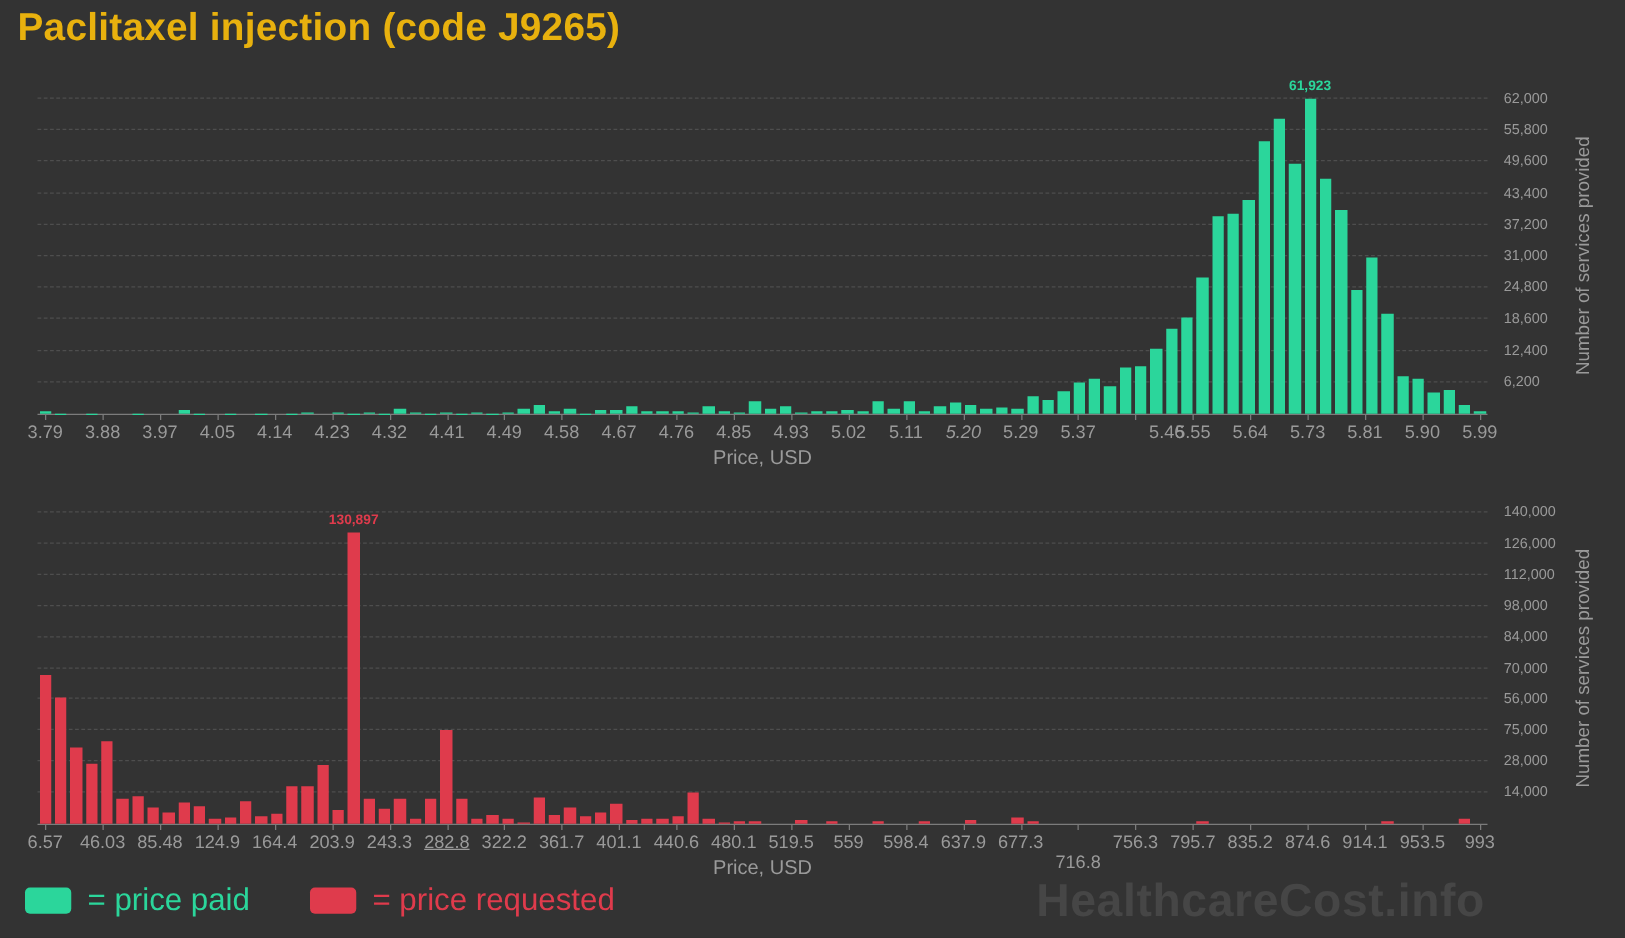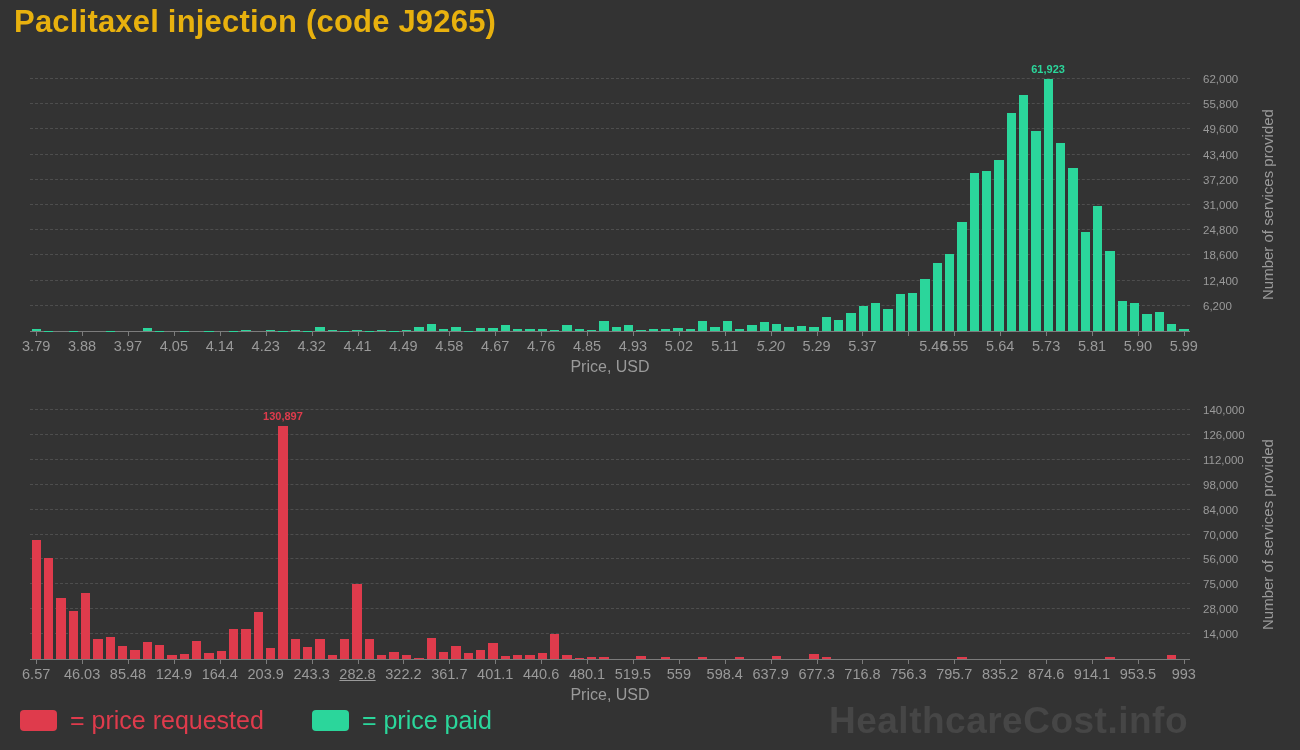--- a/index.html
+++ b/index.html
@@ -409,21 +409,21 @@
         <div class="xlabel" style="left: 32.1915%;">322.2</div>
         <div class="xlabel" style="left: 36.1489%;">361.7</div>
         <div class="xlabel" style="left: 40.1064%;">401.1</div>
         <div class="xlabel" style="left: 44.0638%;">440.6</div>
         <div class="xlabel" style="left: 48.0213%;">480.1</div>
         <div class="xlabel" style="left: 51.9787%;">519.5</div>
         <div class="xlabel" style="left: 55.9362%;">559</div>
         <div class="xlabel" style="left: 59.8936%;">598.4</div>
         <div class="xlabel" style="left: 63.8511%;">637.9</div>
         <div class="xlabel" style="left: 67.8085%;">677.3</div>
-        <div class="xlabel" style="left: 71.766%;">716.8</div>
+        <div class="xlabel" style="left: 71.766%; margin-top: 16px;">716.8</div>
         <div class="xlabel" style="left: 75.7234%;">756.3</div>
         <div class="xlabel" style="left: 79.6809%;">795.7</div>
         <div class="xlabel" style="left: 83.6383%;">835.2</div>
         <div class="xlabel" style="left: 87.5957%;">874.6</div>
         <div class="xlabel" style="left: 91.5532%;">914.1</div>
         <div class="xlabel" style="left: 95.5106%;">953.5</div>
         <div class="xlabel" style="left: 99.4681%;">993</div>
       </div>
     <div class="xaxis-title">Price, USD</div>
     <div class="ylabels">
@@ -436,24 +436,24 @@
         <div class="ylabel" style="bottom: calc(70% - 6px);">98,000</div>
         <div class="ylabel" style="bottom: calc(80% - 6px);">112,000</div>
         <div class="ylabel" style="bottom: calc(90% - 6px);">126,000</div>
         <div class="ylabel" style="bottom: calc(100% - 6px);">140,000</div>
       </div>
     <div class="yaxis-title">Number of services provided</div>
   </section>
 
   <div class="legend">
     <div class="legend-item">
+      <span class="swatch paid"></span>
+      <span class="legend-label paid">= price paid</span>
+    </div>
+    <div class="legend-item">
       <span class="swatch requested"></span>
       <span class="legend-label requested">= price requested</span>
     </div>
-    <div class="legend-item">
-      <span class="swatch paid"></span>
-      <span class="legend-label paid">= price paid</span>
-    </div>
   </div>
 
   <div class="watermark">HealthcareCost.info</div>
 
 </div>
 
 </body></html>

